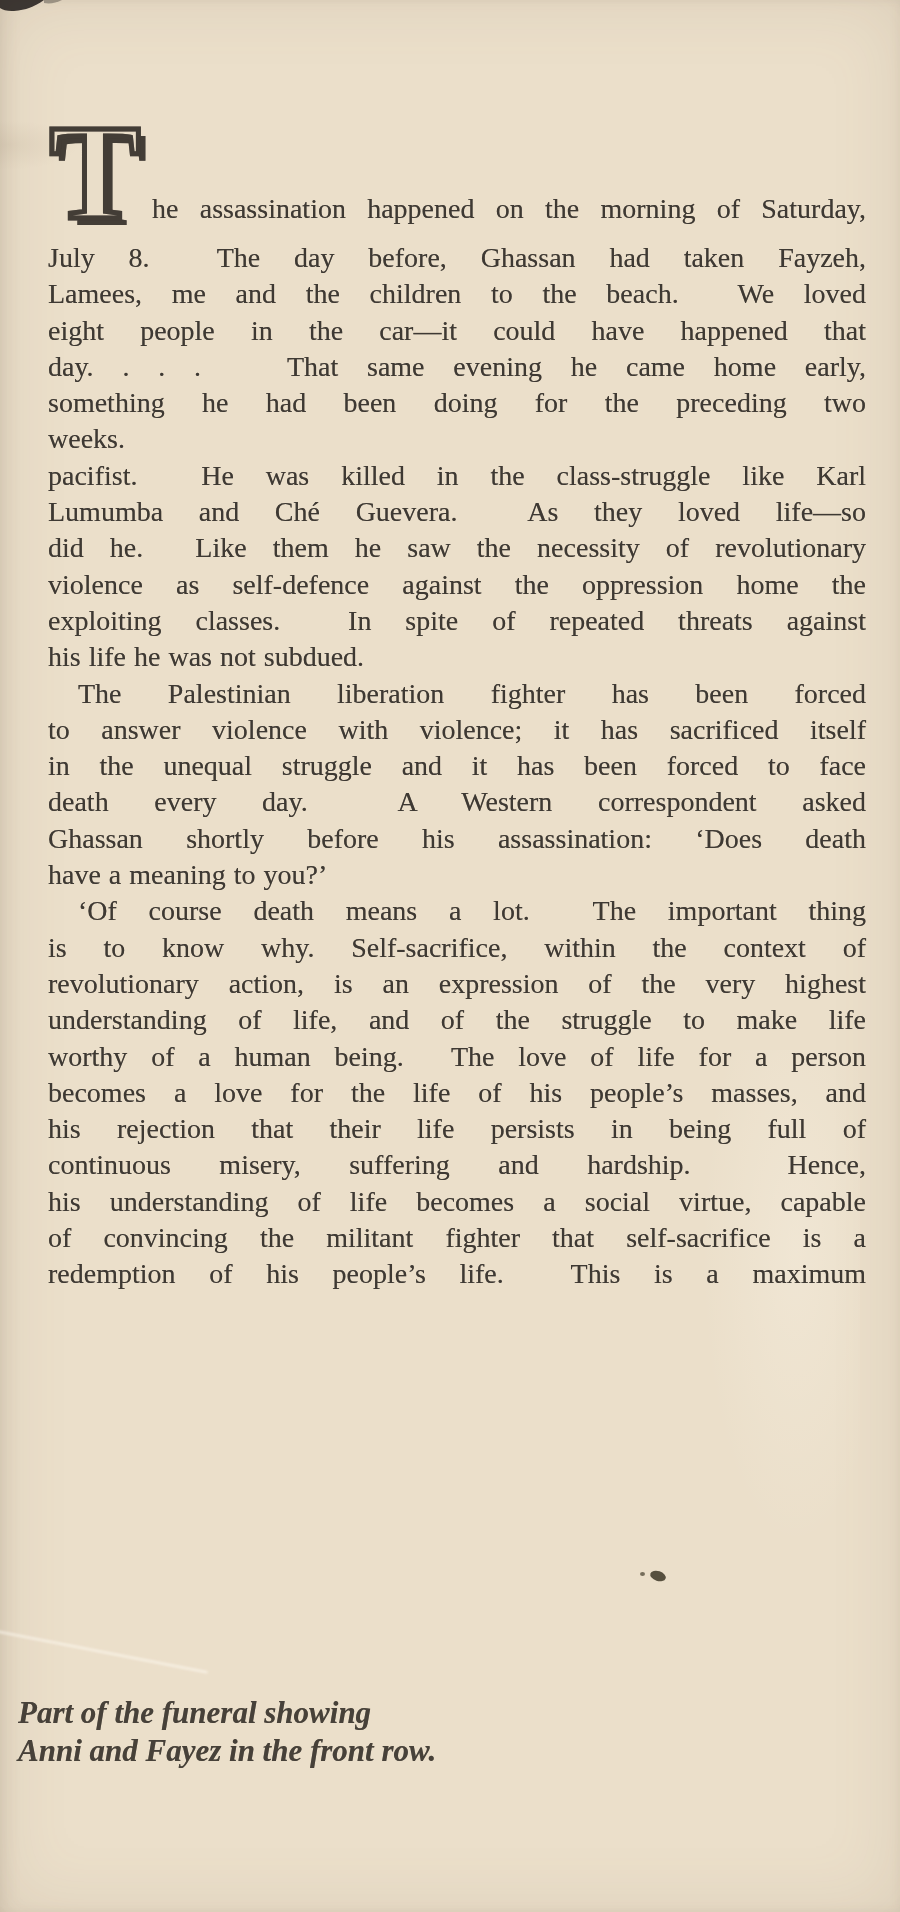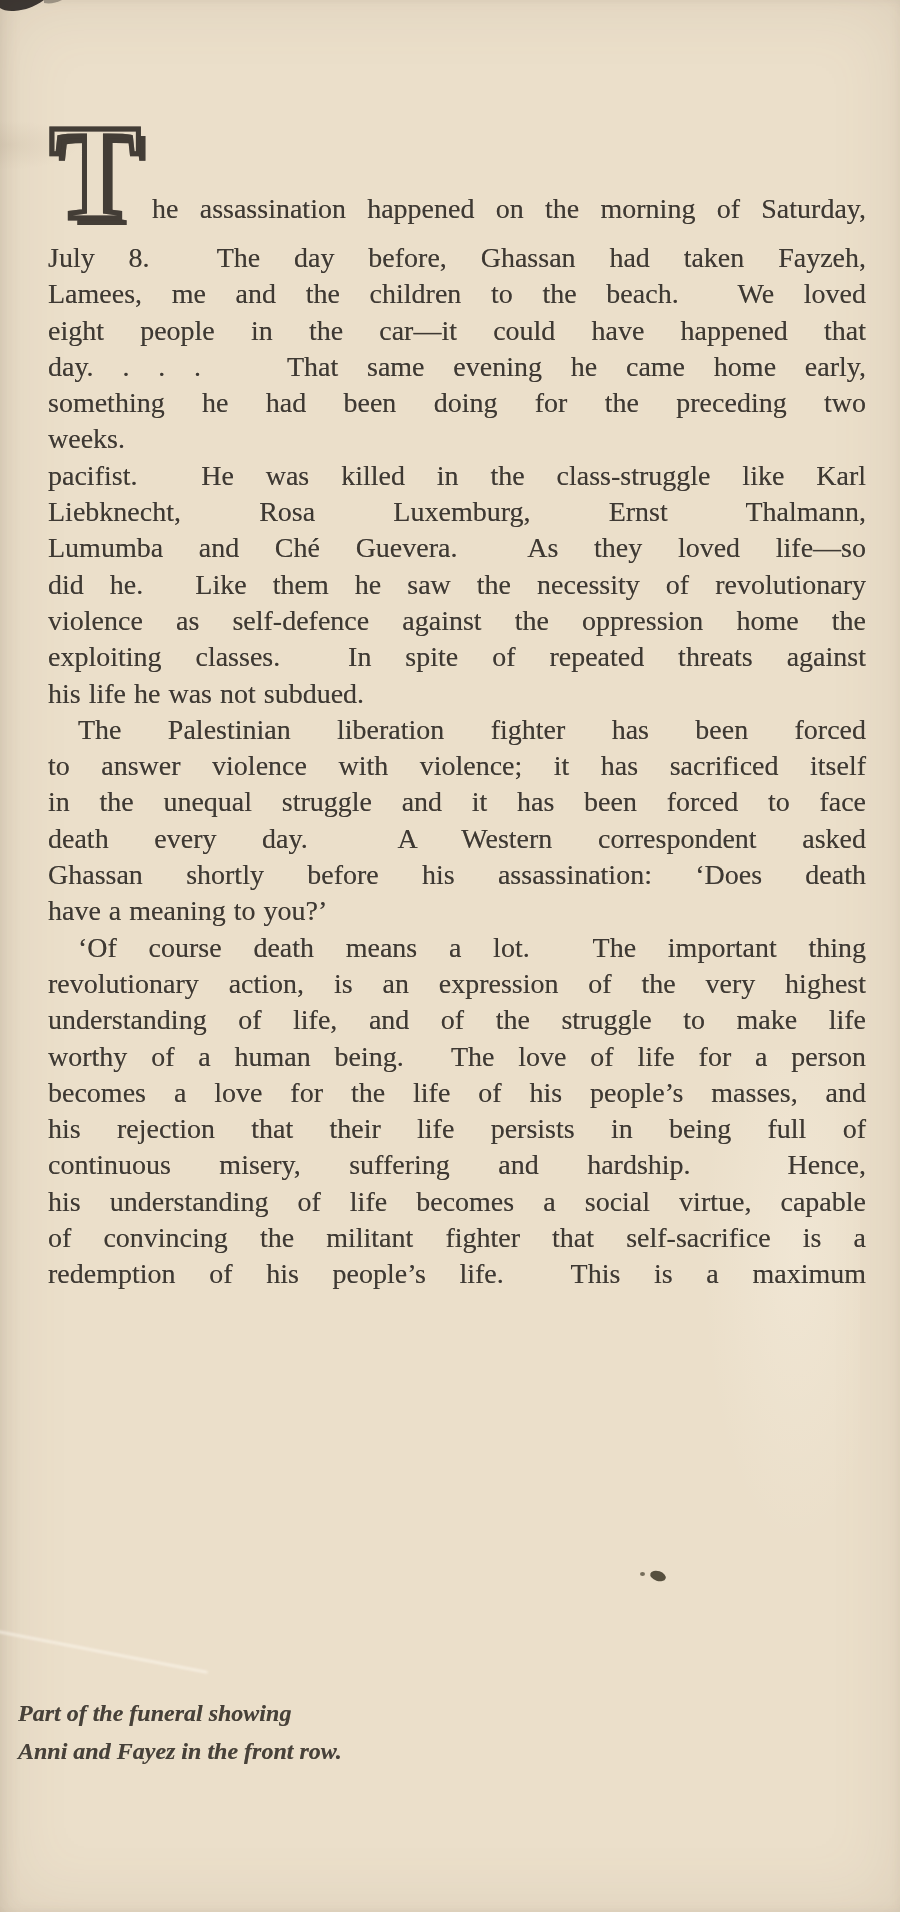--- a/index.html
+++ b/index.html
@@ -47,21 +47,21 @@
   .dc-face{fill:#eadec9;stroke:#433d36;stroke-width:5px;}
 
   .ink-speck{position:absolute;border-radius:50%;background:#57503f;}
   .speck-main{left:650px;top:1571px;width:16px;height:10px;transform:rotate(18deg);}
   .speck-small{left:640px;top:1572px;width:5px;height:4px;opacity:.8;}
 
   .caption{
     position:absolute;
     left:18px;top:1694px;width:500px;
     font-style:italic;font-weight:bold;
-    font-size:24px;line-height:38px;
+    font-size:31px;line-height:38px;
     color:#474139;
     text-shadow:0 0 .3px rgba(71,65,57,.5);
   }
 </style>
 </head>
 <body>
 
 <div class="page">
 
   <svg class="smudge-svg" width="140" height="24" viewBox="0 0 140 24">
@@ -81,37 +81,37 @@
           </svg><span>he assassination happened on the morning of Saturday,</span></div>
         <div class="line">July 8.  The day before, Ghassan had taken Fayzeh,</div>
         <div class="line">Lamees, me and the children to the beach.  We loved</div>
         <div class="line">eight people in the car—it could have happened that</div>
         <div class="line">day. . . .   That same evening he came home early,</div>
         <div class="line">something he had been doing for the preceding two</div>
         <div class="line para-end">weeks.</div>
       </div>
       <div class="para">
         <div class="line">pacifist.  He was killed in the class-struggle like Karl</div>
-        <div class="line">Liebknecht, Rosa Luxemburg, Ernst Thalmann,</div>
         <div class="line">Lumumba and Ché Guevera.  As they loved life—so</div>
         <div class="line">did he.  Like them he saw the necessity of revolutionary</div>
         <div class="line">violence as self-defence against the oppression home the</div>
         <div class="line">exploiting classes.  In spite of repeated threats against</div>
         <div class="line para-end">his life he was not subdued.</div>
       </div>
       <div class="para">
         <div class="line indent">The Palestinian liberation fighter has been forced</div>
         <div class="line">to answer violence with violence; it has sacrificed itself</div>
         <div class="line">in the unequal struggle and it has been forced to face</div>
         <div class="line">death every day.  A Western correspondent asked</div>
         <div class="line">Ghassan shortly before his assassination: ‘Does death</div>
         <div class="line para-end">have a meaning to you?’</div>
       </div>
       <div class="para">
         <div class="line indent">‘Of course death means a lot.  The important thing</div>
+        <div class="line">is to know why. Self-sacrifice, within the context of</div>
         <div class="line">revolutionary action, is an expression of the very highest</div>
         <div class="line">understanding of life, and of the struggle to make life</div>
         <div class="line">worthy of a human being.  The love of life for a person</div>
         <div class="line">becomes a love for the life of his people’s masses, and</div>
         <div class="line">his rejection that their life persists in being full of</div>
         <div class="line">continuous misery, suffering and hardship.  Hence,</div>
         <div class="line">his understanding of life becomes a social virtue, capable</div>
         <div class="line">of convincing the militant fighter that self-sacrifice is a</div>
         <div class="line">redemption of his people’s life.  This is a maximum</div>
       </div>

